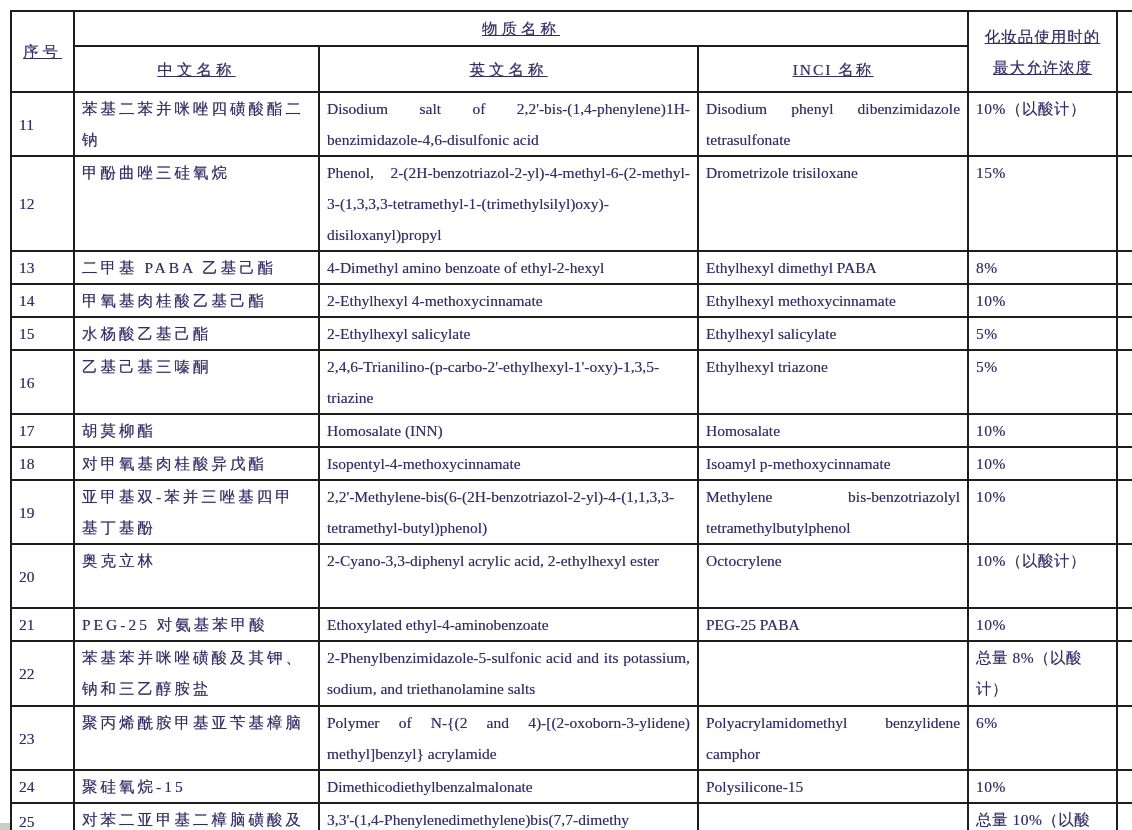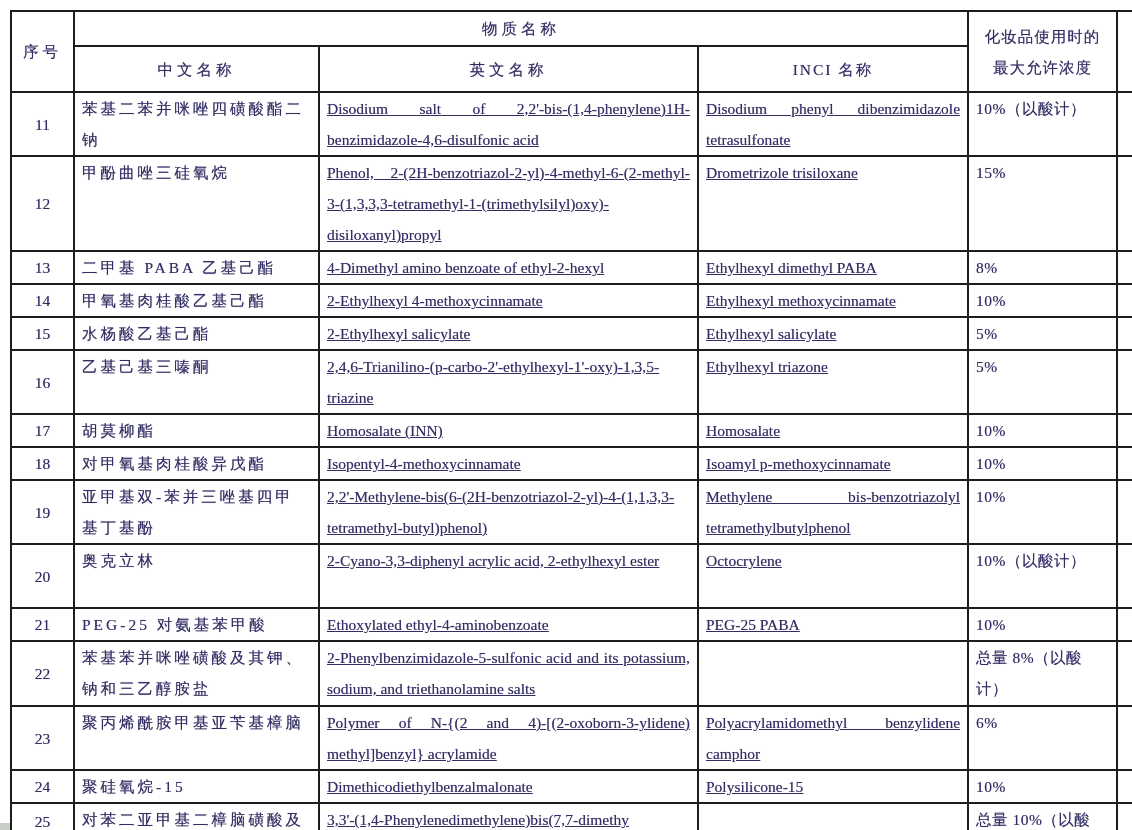--- a/index.html
+++ b/index.html
@@ -15,25 +15,25 @@
   th,td{
     border:2px solid #1d1d1d;
     color:#322e63;
     font-size:15.5px;line-height:31px;
     padding:0 7px;
     vertical-align:top;
     font-weight:normal;
     overflow:hidden;
     text-shadow:0 0 0.7px rgba(50,46,99,0.55);
   }
-  th{text-align:center;vertical-align:middle;letter-spacing:4px;}
+  th{text-align:center;vertical-align:middle;letter-spacing:4px;text-decoration:underline;}
   th.max-h{white-space:pre-line;letter-spacing:1px;line-height:31px;}
-  td.no{text-align:center;vertical-align:middle;}
+  td.no{text-align:left;vertical-align:middle;}
   td.cn{text-align:left;letter-spacing:3px;margin-left:32px;}
-  td.en,td.inci{text-align:justify;text-decoration:underline;}
+  td.en,td.inci{text-align:justify;}
   td.max{text-align:left;letter-spacing:0.5px;}
   .cut{border-right:none;}
 </style>
 </head>
 <body>
 
 <div class="edge-strip"></div>
 
 <table class="reg">
   <colgroup>

